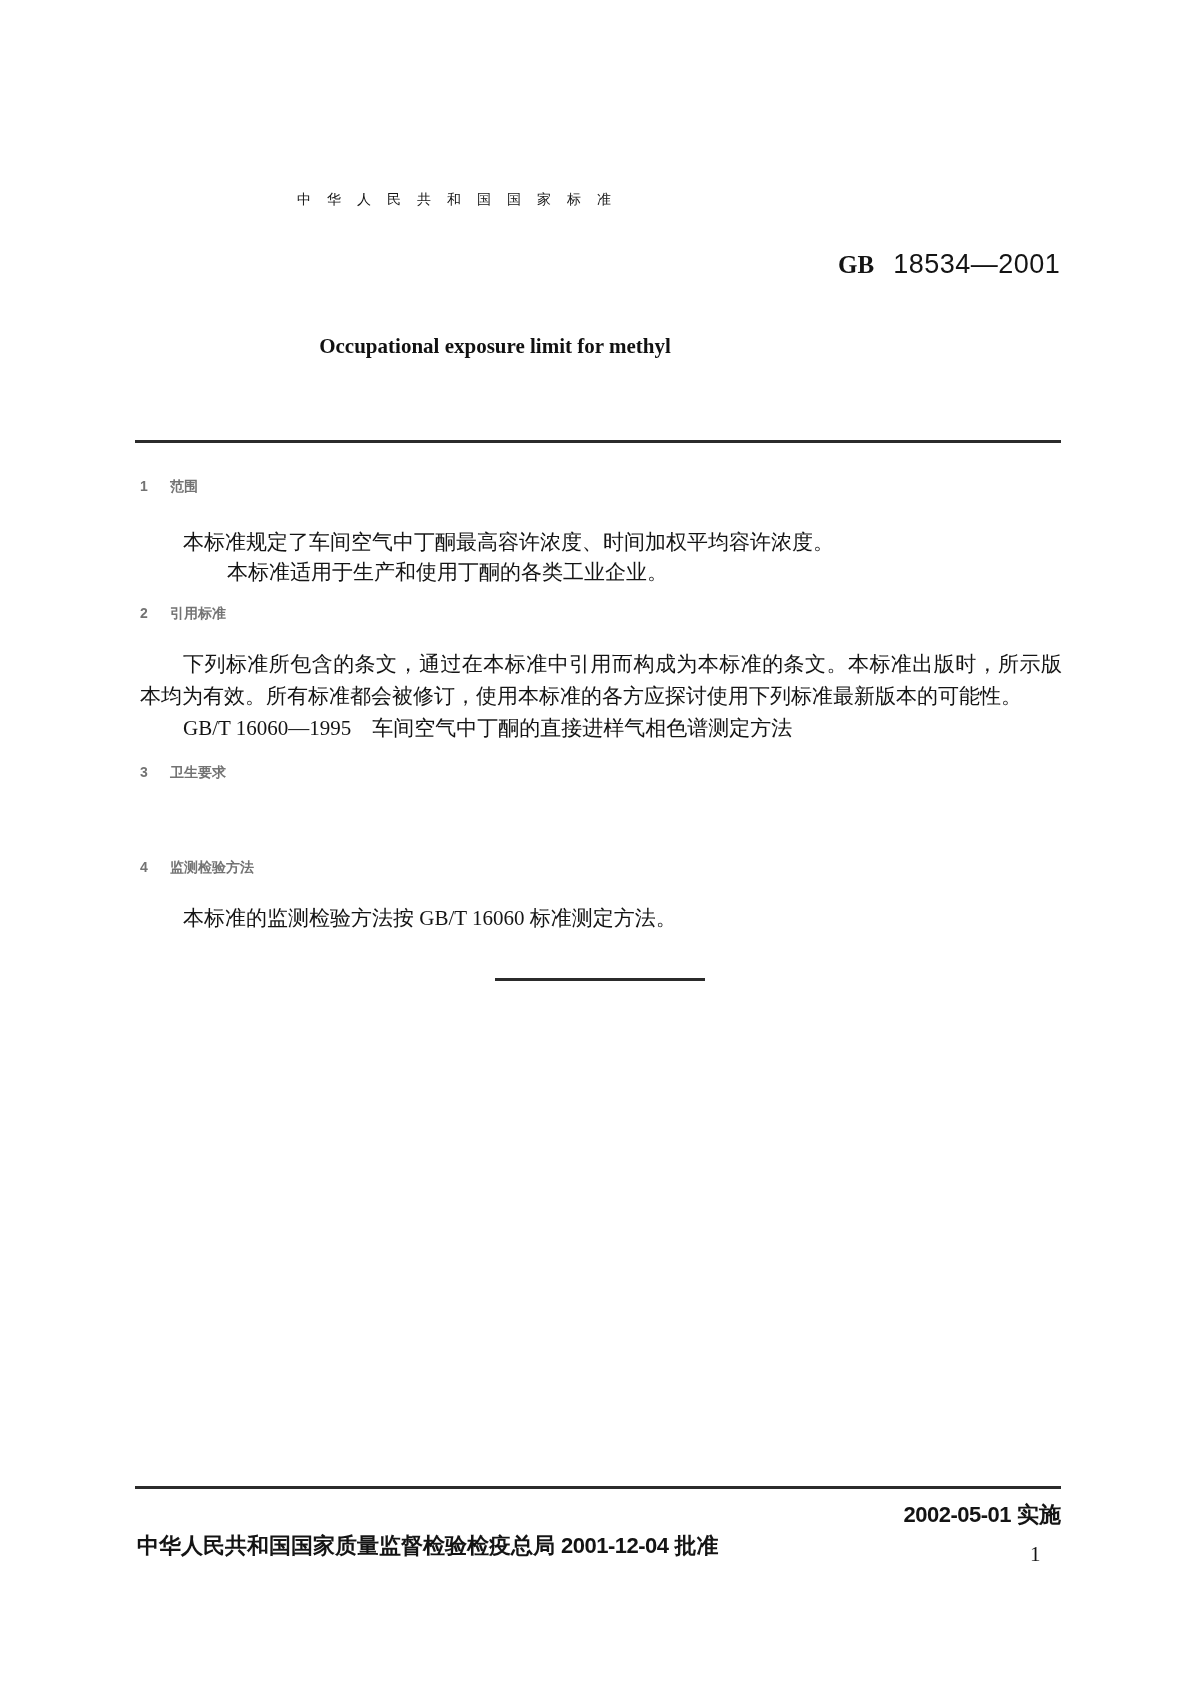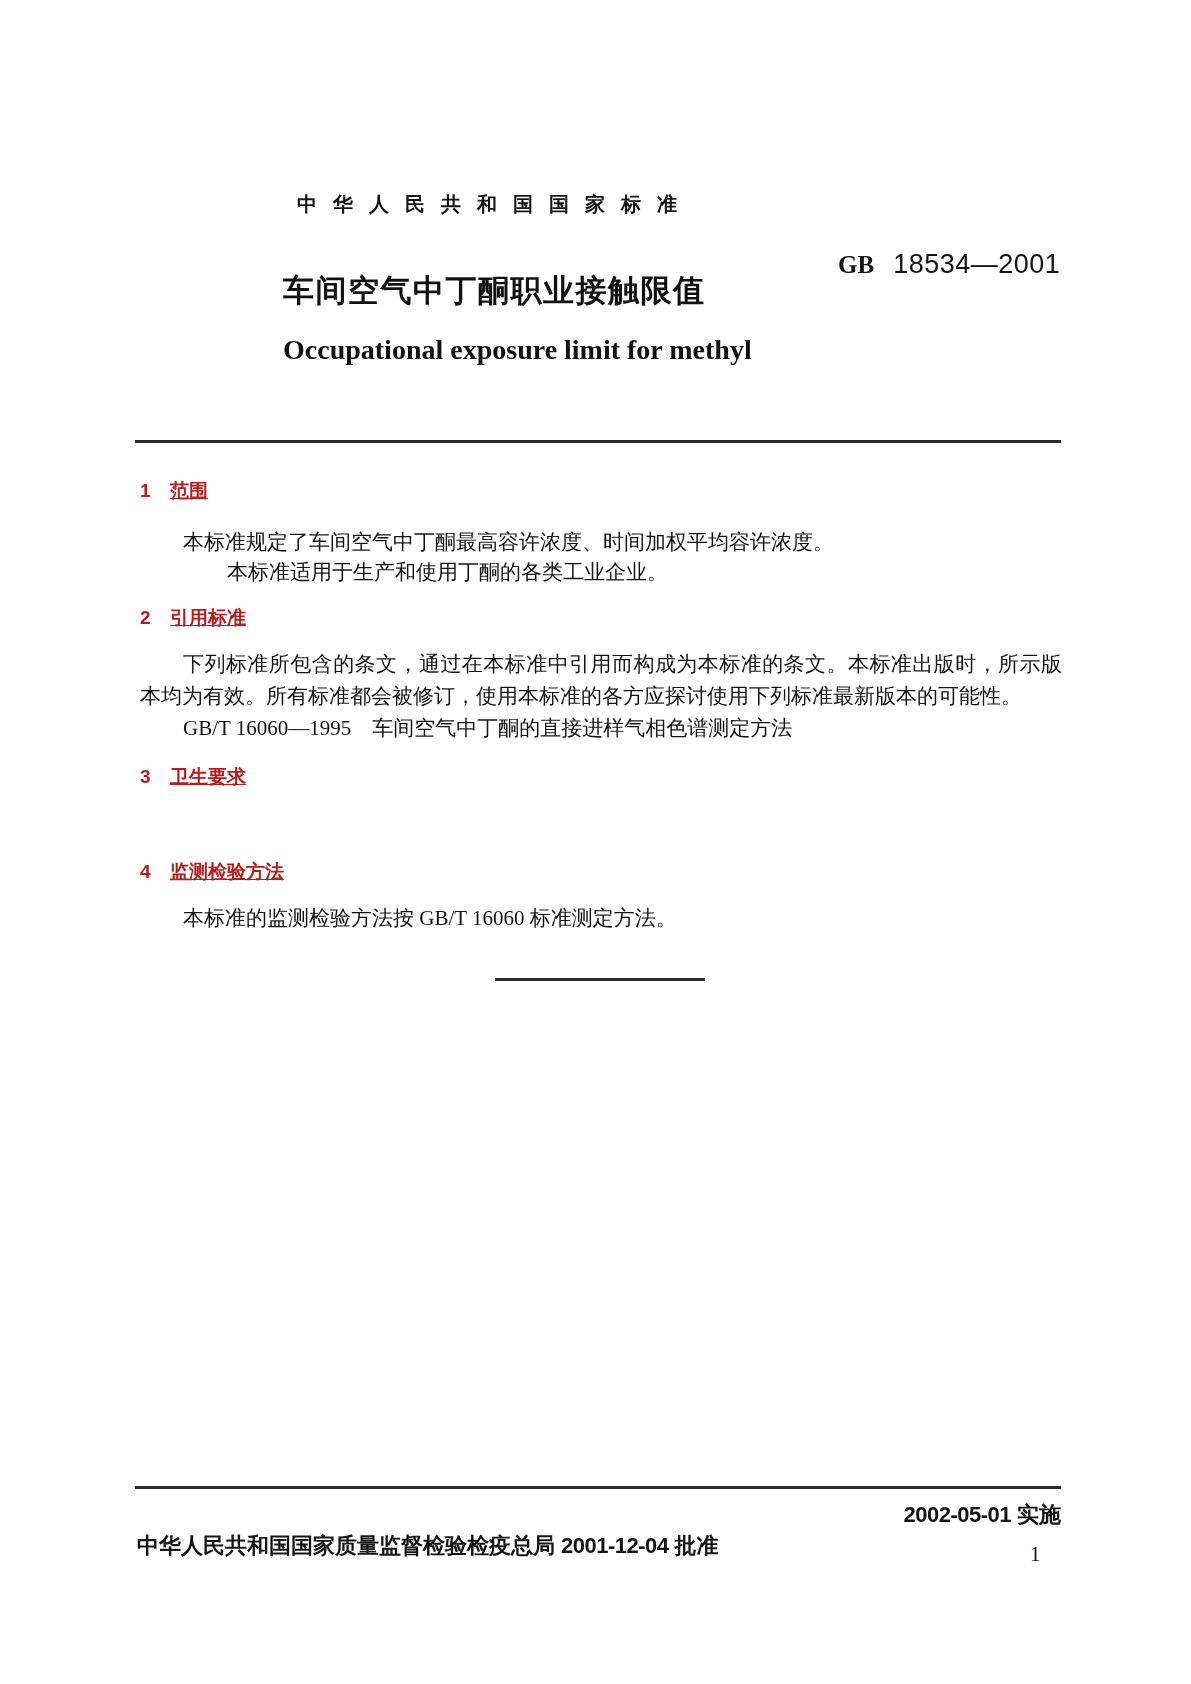--- a/index.html
+++ b/index.html
@@ -7,22 +7,22 @@
     position:relative;
     width:1191px;
     height:1684px;
     background:#ffffff;
     overflow:hidden;
     color:#111;
   }
   .abs{position:absolute;}
   .std-label{
     font-family:"Liberation Sans","DejaVu Sans",sans-serif;
-    font-weight:bold;
-    font-size:20px;
+    font-weight:normal;
+    font-size:14px;
     letter-spacing:16px;
     color:#141414;
     white-space:nowrap;
   }
   .gb-code{
     font-family:"Liberation Serif","DejaVu Serif",serif;
     white-space:nowrap;
     color:#141414;
   }
   .gb-code .prefix{
@@ -41,34 +41,33 @@
     font-family:"Liberation Sans","DejaVu Sans",sans-serif;
     font-weight:bold;
     font-size:31px;
     letter-spacing:1.5px;
     color:#111;
     white-space:nowrap;
   }
   .title-en{
     font-family:"Liberation Serif","DejaVu Serif",serif;
     font-weight:bold;
-    font-size:28px;
+    font-size:21px;
     color:#111;
     width:424px;
     text-align:center;
     white-space:nowrap;
   }
   .rule{background:#2b2b2b;}
   .heading{
     font-family:"Liberation Sans","DejaVu Sans",sans-serif;
     font-weight:bold;
-    font-size:19px;
-    color:#b91c1c;
+    font-size:14px;
+    color:#737373;
     white-space:nowrap;
-    text-decoration:underline;
   }
   .heading .num{display:inline-block;width:30px;font-weight:bold;}
   .body-text{
     font-family:"Liberation Serif","DejaVu Serif",serif;
     font-size:21px;
     color:#141414;
     line-height:30px;
   }
   .para-flow{
     width:922px;
@@ -99,21 +98,20 @@
 <body>
 
 <div class="page">
 
   <div class="abs std-label" style="left:297px;top:191px;">中华人民共和国国家标准</div>
 
   <div class="abs gb-code" style="left:838px;top:249px;">
     <span class="prefix">GB</span><span class="number">18534—2001</span>
   </div>
 
-  <div class="abs title-cn" style="left:283px;top:270px;">车间空气中丁酮职业接触限值</div>
 
   <div class="abs title-en" style="left:283px;top:334px;">Occupational exposure limit for methyl</div>
 
 
   <div class="abs rule" style="left:135px;top:440px;width:926px;height:3px;"></div>
 
   <div class="abs heading" style="left:140px;top:478px;">
     <span class="num">1</span><span>范围</span>
   </div>
   <div class="abs body-text" style="left:183px;top:527px;">本标准规定了车间空气中丁酮最高容许浓度、时间加权平均容许浓度。</div>

